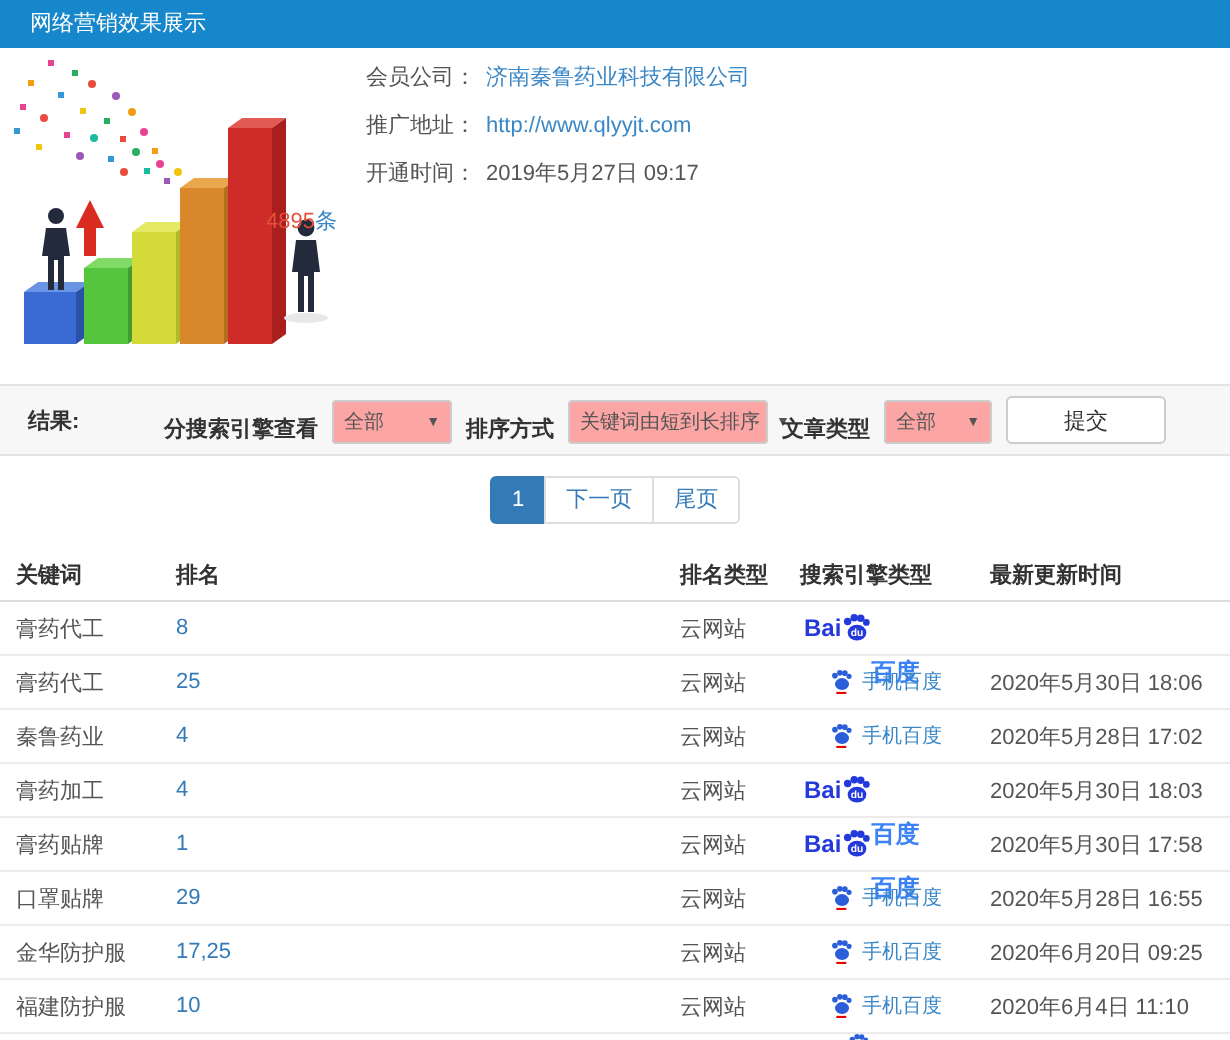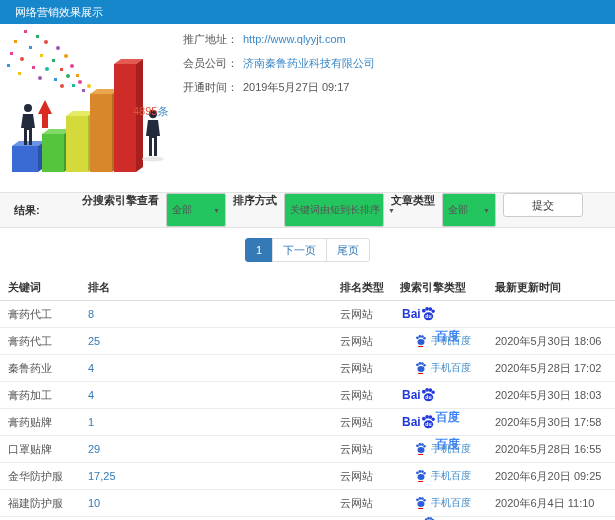--- a/index.html
+++ b/index.html
@@ -18,24 +18,24 @@
   .info-label{width:110px;text-align:right;color:#555;flex:0 0 110px;}
   .info-value{margin-left:5px;color:#555;}
   a.link{color:#3a87c6;text-decoration:none;}
   .num-red{color:#e4503c;}
   .suffix-blue{color:#3a87c6;}
   
   .panel{position:absolute;top:192px;left:0;width:615px;height:36px;box-sizing:border-box;
     background:#f7f7f7;border-top:1px solid #e3e3e3;border-bottom:1px solid #e3e3e3;
     display:flex;align-items:center;}
   .result-label{margin-left:14px;font-weight:bold;color:#333;}
-  .filters{margin-left:auto;margin-right:32px;display:flex;align-items:flex-start;gap:7px;}
+  .filters{margin-left:auto;margin-right:32px;display:flex;align-items:flex-end;gap:7px;}
   .flabel{font-weight:bold;color:#333;white-space:nowrap;}
-  .sel{height:22px;background:#22c55e;border:1px solid #ccc;border-radius:2px;display:flex;
-    align-items:center;box-sizing:border-box;padding:16px 5px;color:#555;font-size:10px;cursor:pointer;}
+  .sel{height:22px;background:#fca5a5;border:1px solid #ccc;border-radius:2px;display:flex;
+    align-items:center;box-sizing:border-box;padding:4px 5px;color:#555;font-size:10px;cursor:pointer;}
   .sel .val{margin-right:auto;white-space:nowrap;}
   .sel .arrow{font-size:7px;color:#555;margin-left:8px;}
   .sel-engine{width:60px;}.sel-sort{width:100px;}.sel-article{width:54px;}
   .submit-btn{height:24px;padding:0 28px;background:#fff;border:1px solid #ccc;border-radius:3px;
     color:#333;font-size:11px;cursor:pointer;}
   
   .pager{position:absolute;top:238px;left:0;width:615px;display:flex;justify-content:center;}
   .page-item{border:1px solid #ddd;background:#fff;color:#337ab7;padding:5px 10px;margin-left:-1px;
     cursor:pointer;font-size:11px;line-height:12px;}
   .page-item.first{border-radius:3px 0 0 3px;margin-left:0;}
@@ -137,26 +137,26 @@
 
   <g fill="#222a3c">
     <circle cx="151" cy="88" r="4.2"></circle>
     <path d="M146 94 L156 94 L158 110 L155 110 L155 130 L152 130 L152 112 L150 112 L150 130 L147 130 L147 110 L144 110 Z"></path>
   </g>
   <ellipse cx="151" cy="133" rx="11" ry="2.5" fill="#e8e8e8"></ellipse>
 </svg>
 
 <div class="info">
   <div class="info-row">
+    <span class="info-label">会员公司：</span>
+    <a class="link info-value">济南秦鲁药业科技有限公司</a>
+  </div>
+  <div class="info-row">
     <span class="info-label">推广地址：</span>
     <a class="link info-value">http://www.qlyyjt.com</a>
-  </div>
-  <div class="info-row">
-    <span class="info-label">会员公司：</span>
-    <a class="link info-value">济南秦鲁药业科技有限公司</a>
   </div>
   <div class="info-row">
     <span class="info-label">开通时间：</span>
     <span class="info-value">2019年5月27日 09:17</span>
   </div>
   <div class="info-row">
     <span class="info-value"><span class="num-red">4895</span><span class="suffix-blue">条</span></span>
   </div>
 </div>
 

